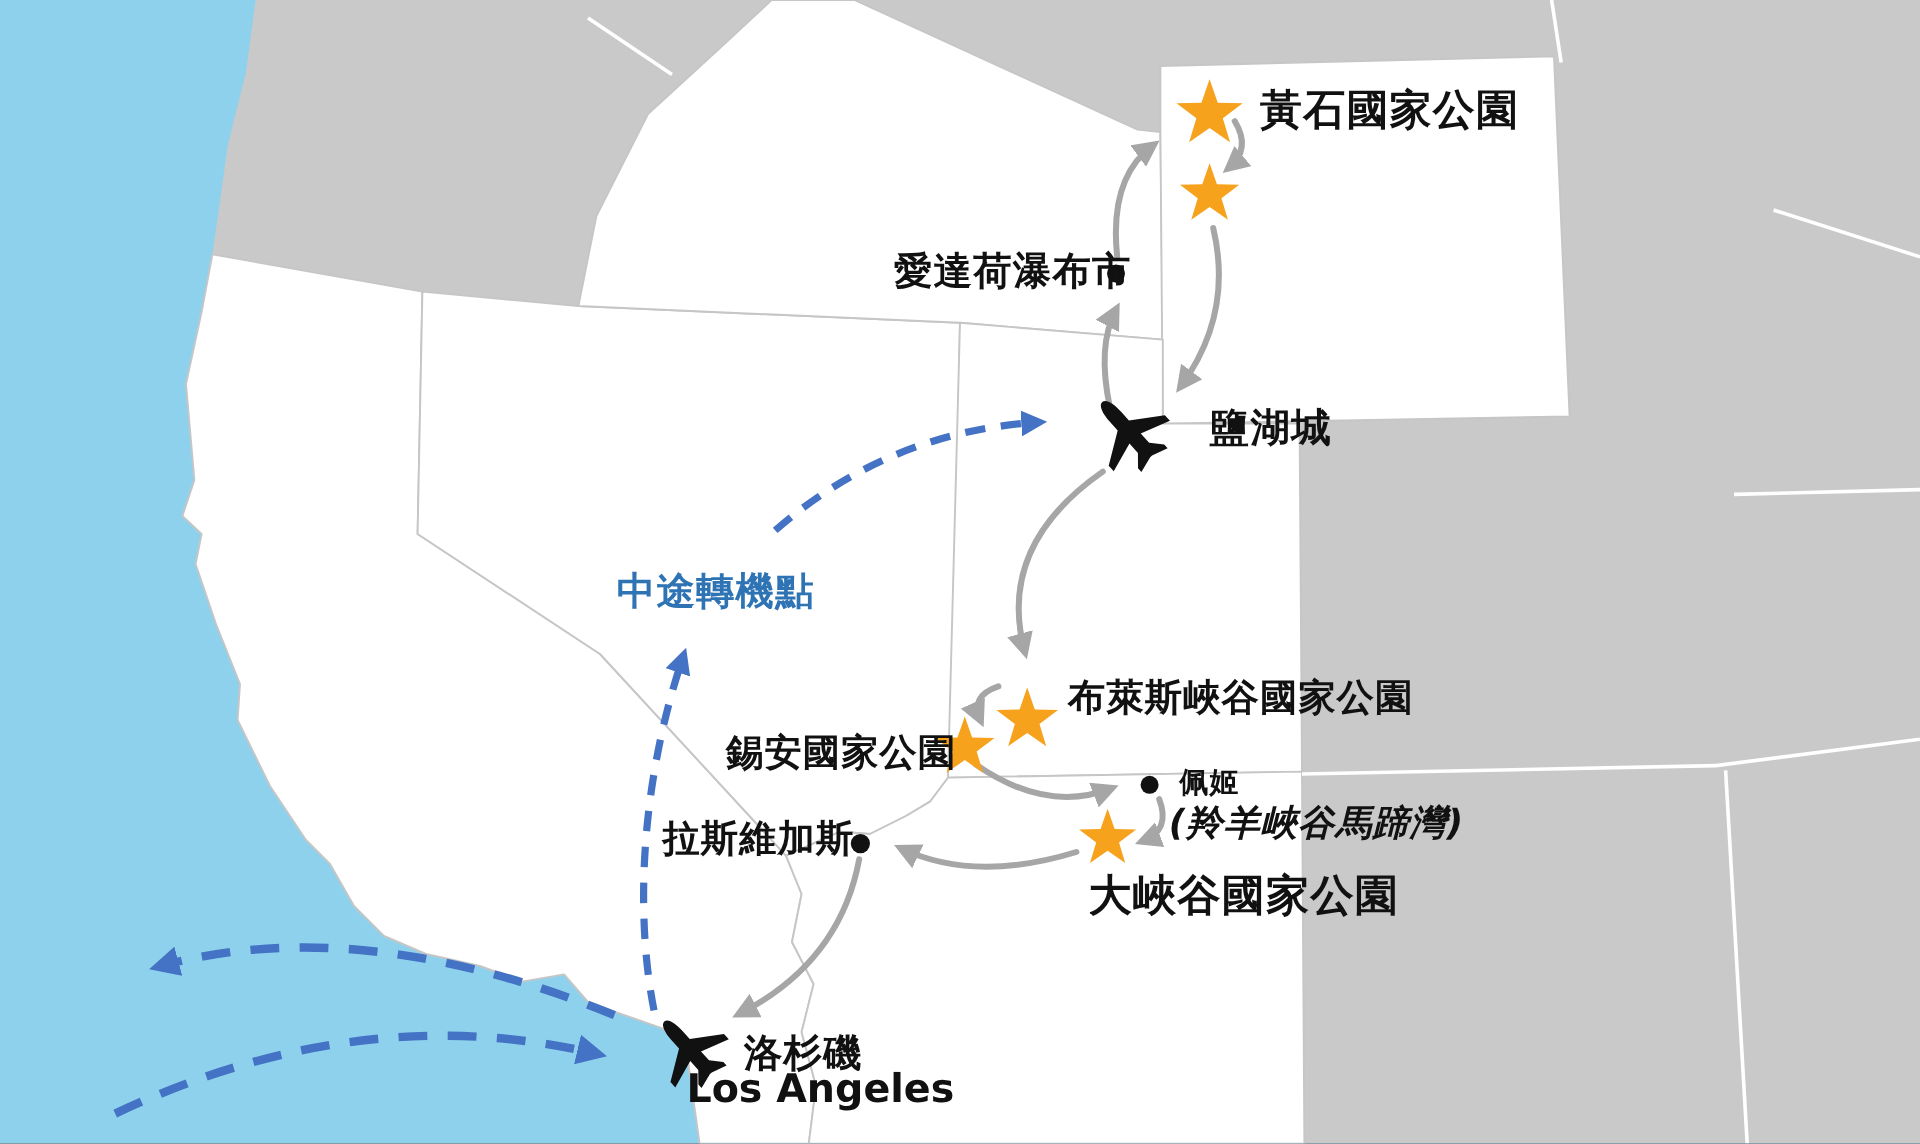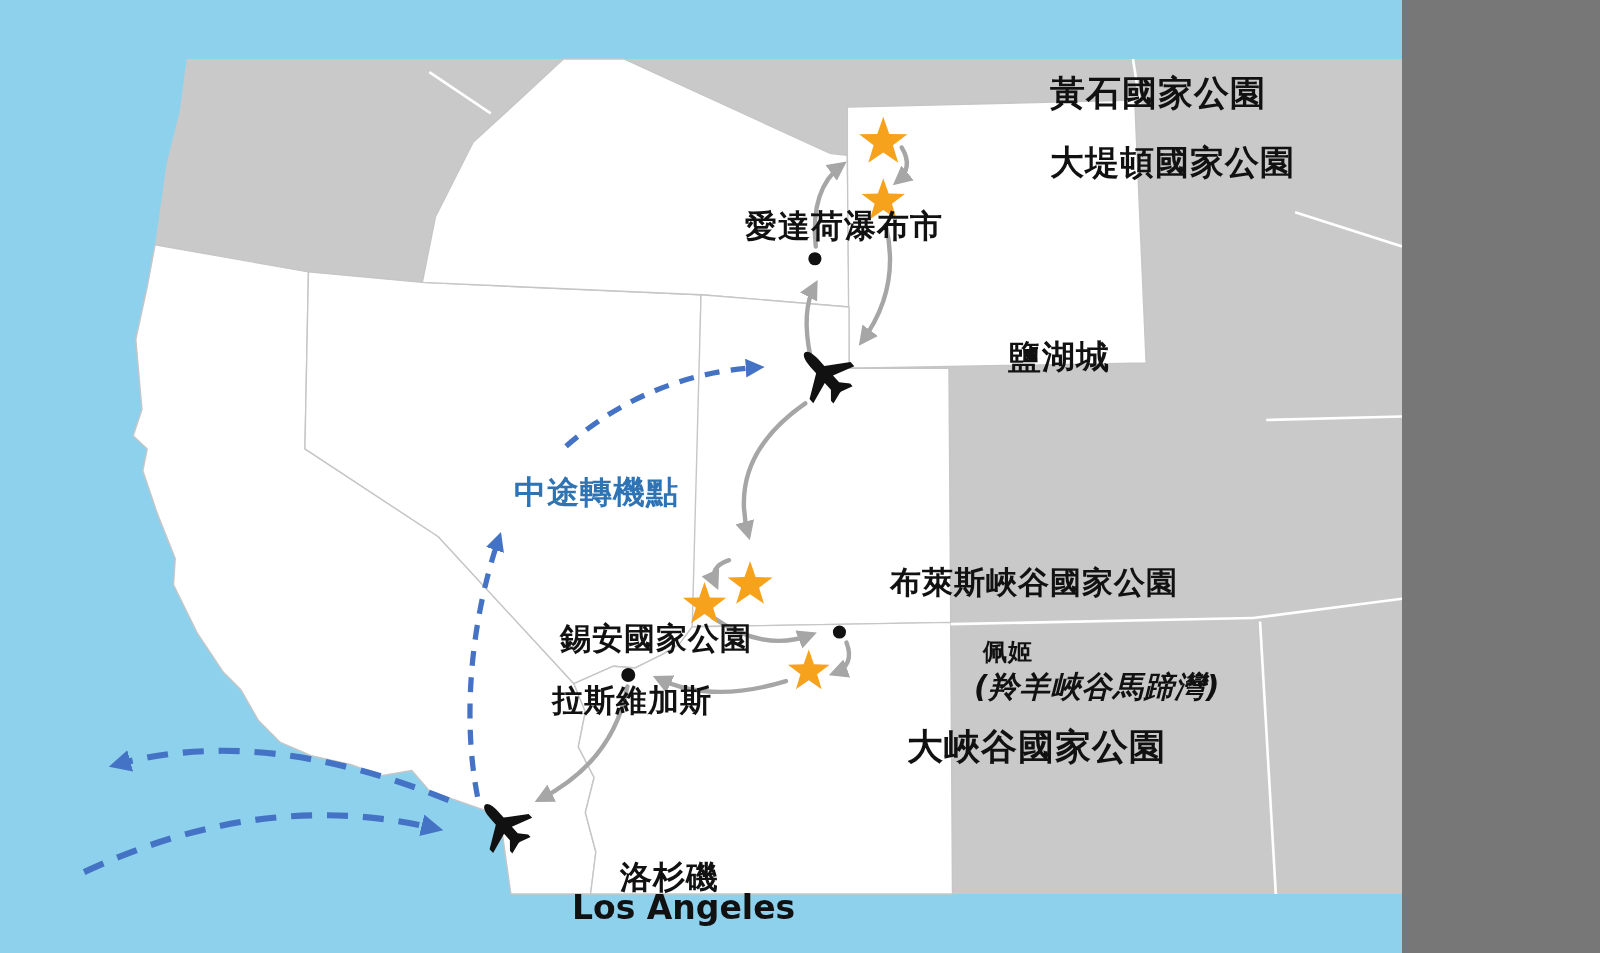--- a/index.html
+++ b/index.html
@@ -1,17 +1,17 @@
 <!DOCTYPE html>
 <html><head>
 <meta charset="utf-8">
 <style>
   html,body{margin:0;padding:0;background:#777;}
   .stage{
-    position:relative;width:1402px;height:953px;overflow:hidden;
+    position:relative;width:1600px;height:953px;overflow:hidden;
     font-family:"DejaVu Sans","Liberation Sans",sans-serif;
     background:var(--c-ocean,#8ED1EC);
   }
   .stage svg{position:absolute;left:0;top:0;width:100%;height:100%;}
   .state{fill:var(--c-state-fill,#fff);stroke:var(--c-state-border,#C6C6C6);stroke-width:1.6;stroke-linejoin:round;}
   .grayland{fill:var(--c-land-gray,#C9C9C9);}
   .gborder{stroke:var(--c-border-white,#fff);stroke-width:3;fill:none;}
   .route{stroke:var(--c-route-gray,#A6A6A6);stroke-width:5;fill:none;stroke-linecap:round;}
   .flight{stroke:var(--c-flight-blue,#4472C4);stroke-width:6;fill:none;stroke-dasharray:17 13;}
   .flight.ocean{stroke-width:7;stroke-dasharray:24 17;}
@@ -84,25 +84,24 @@
 
     <circle class="cdot" cx="930" cy="228" r="7.5"></circle>
     <circle class="cdot" cx="958" cy="654" r="7.5"></circle>
     <circle class="cdot" cx="717" cy="703" r="8"></circle>
 
     <use href="#plane-shape" class="plane" transform="translate(941,360) rotate(-42) scale(1.05)"></use>
     <use href="#plane-shape" class="plane" transform="translate(575,875) rotate(-42)"></use>
   </svg>
 
   <div class="lbl" style="left:1050px;top:93px;font-size:35px;">黃石國家公園</div>
-  <div class="lbl" style="left:1050px;top:162px;font-size:34px;">大堤頓國家公園</div>
   <div class="lbl" style="left:745px;top:226px;font-size:32px;">愛達荷瀑布市</div>
   <div class="lbl" style="left:1008px;top:356px;font-size:33px;">鹽湖城</div>
   <div class="lbl blue" style="left:514px;top:492px;font-size:32px;">中途轉機點</div>
   <div class="lbl" style="left:890px;top:582px;font-size:31px;">布萊斯峽谷國家公園</div>
-  <div class="lbl" style="left:560px;top:628px;font-size:31px;margin-top:10px;">錫安國家公園</div>
+  <div class="lbl" style="left:605px;top:628px;font-size:31px;">錫安國家公園</div>
   <div class="lbl" style="left:552px;top:700px;font-size:31px;">拉斯維加斯</div>
   <div class="lbl" style="left:983px;top:652px;font-size:24px;">佩姬</div>
   <div class="lbl" style="left:974px;top:687px;font-size:30px;font-style:italic;">(羚羊峽谷馬蹄灣)</div>
   <div class="lbl" style="left:872px;top:747px;font-size:36px;margin-left:35px;">大峽谷國家公園</div>
   <div class="lbl" style="left:620px;top:877px;font-size:32px;">洛杉磯</div>
   <div class="lbl" style="left:572px;top:907px;font-size:33px;letter-spacing:0;">Los Angeles</div>
 </div>
 
 </body></html>

